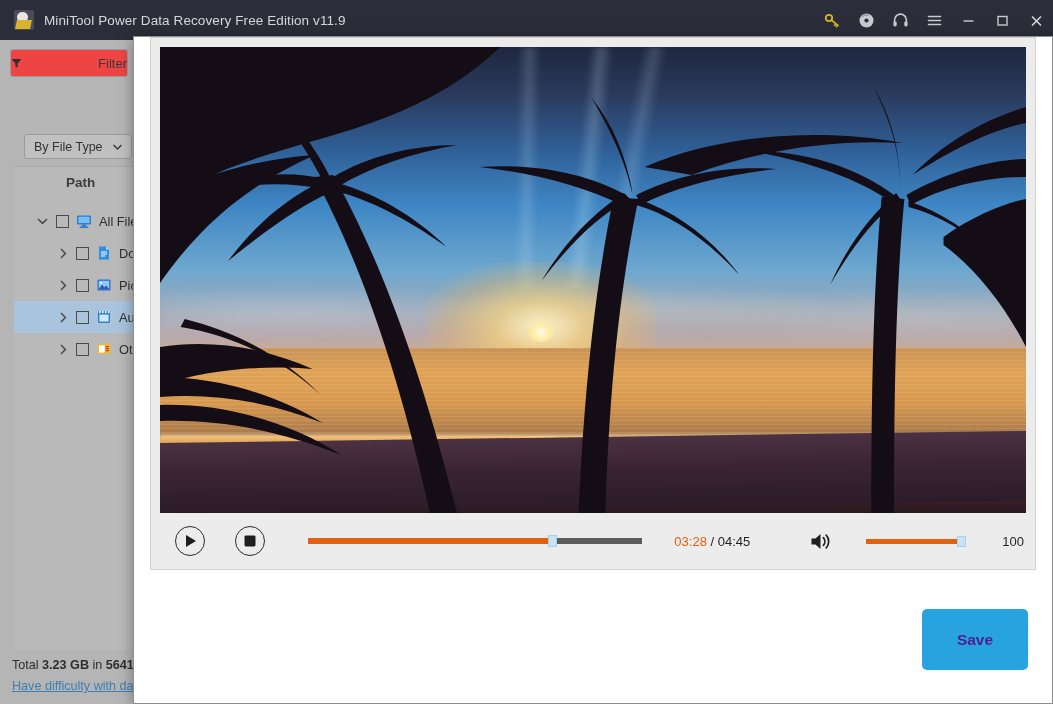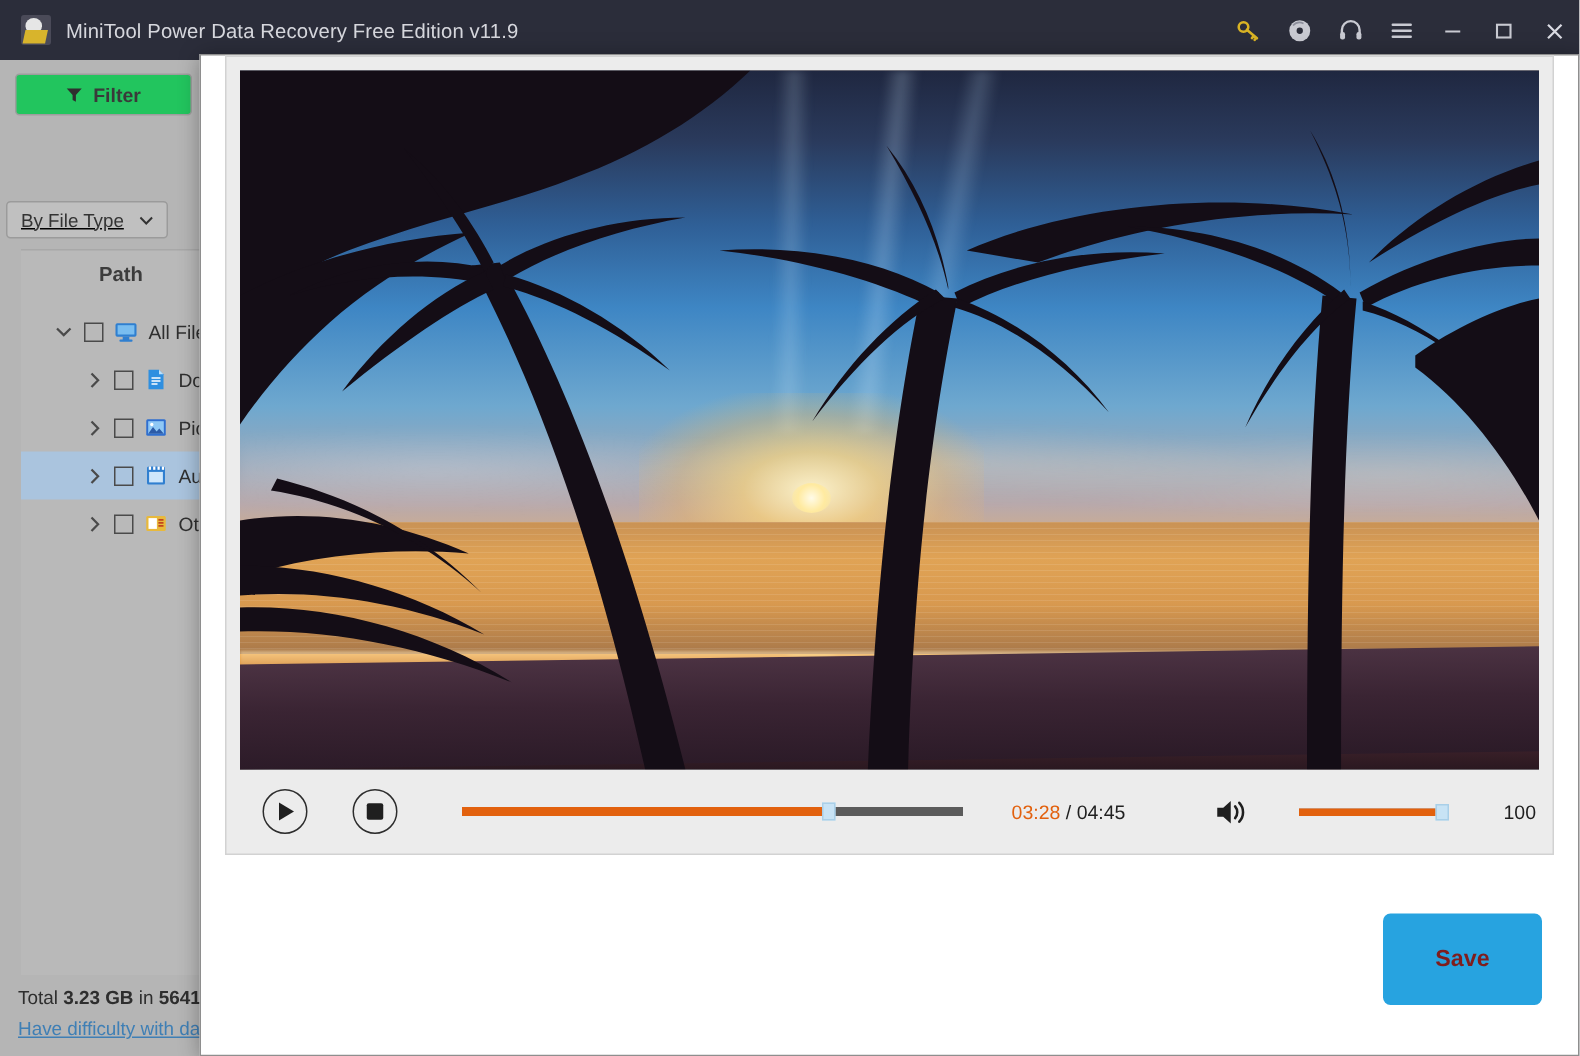--- a/index.html
+++ b/index.html
@@ -66,27 +66,27 @@
     width: 1053px; height: 664px;
     background: #b5b5b5;
   }
   .filter-row {
     position: absolute; left: 10px; top: 9px;
     display: flex; gap: 8px; align-items: center;
   }
   .filter-btn {
     width: 118px; height: 28px;
     border: 1px solid #9d9d9d; border-radius: 3px;
-    background: #22c55e;
-    display: flex; align-items: center; justify-content: center; gap: 7px;
-    color: #3a3a3a; font-size: 13px; font-weight: bold;
+    background: #ef4444;
+    display: flex; align-items: center; justify-content: space-between; gap: 7px;
+    color: #3a3a3a; font-size: 13px; font-weight: normal;
   }
   .funnel { width: 11px; height: 11px; display: block; }
   .filetype-wrap {
-    position: absolute; left: 4px; top: 94px; text-decoration: underline;
+    position: absolute; left: 24px; top: 94px;
   }
   .filetype-btn {
     height: 25px; padding: 0 9px;
     border: 1px solid #9b9b9b; border-radius: 3px;
     background: #c0c0c0;
     display: flex; align-items: center; gap: 10px;
     color: #333; font-size: 12.5px;
   }
   .chev-d { width: 9px; height: 6px; display:block; }
 
@@ -339,21 +339,21 @@
     font-size: 13px; color: #1f1f1f; margin-left: 24px; flex: none;
   }
 
   .dlg-footer {
     flex: 1 1 auto; background: #ffffff;
     display: flex; align-items: center; justify-content: flex-end;
     padding-right: 24px;
   }
   .save-btn {
     width: 106px; height: 61px; border-radius: 5px;
-    background: #27a3e0; color: #7f1d1d;
+    background: #27a3e0; color: #4c1d95;
     font-size: 15.5px; font-weight: bold;
     display: flex; align-items: center; justify-content: center;
     margin-top: 6px;
   }
 </style>
 </head>
 <body>
 
 <div id="app">
 

